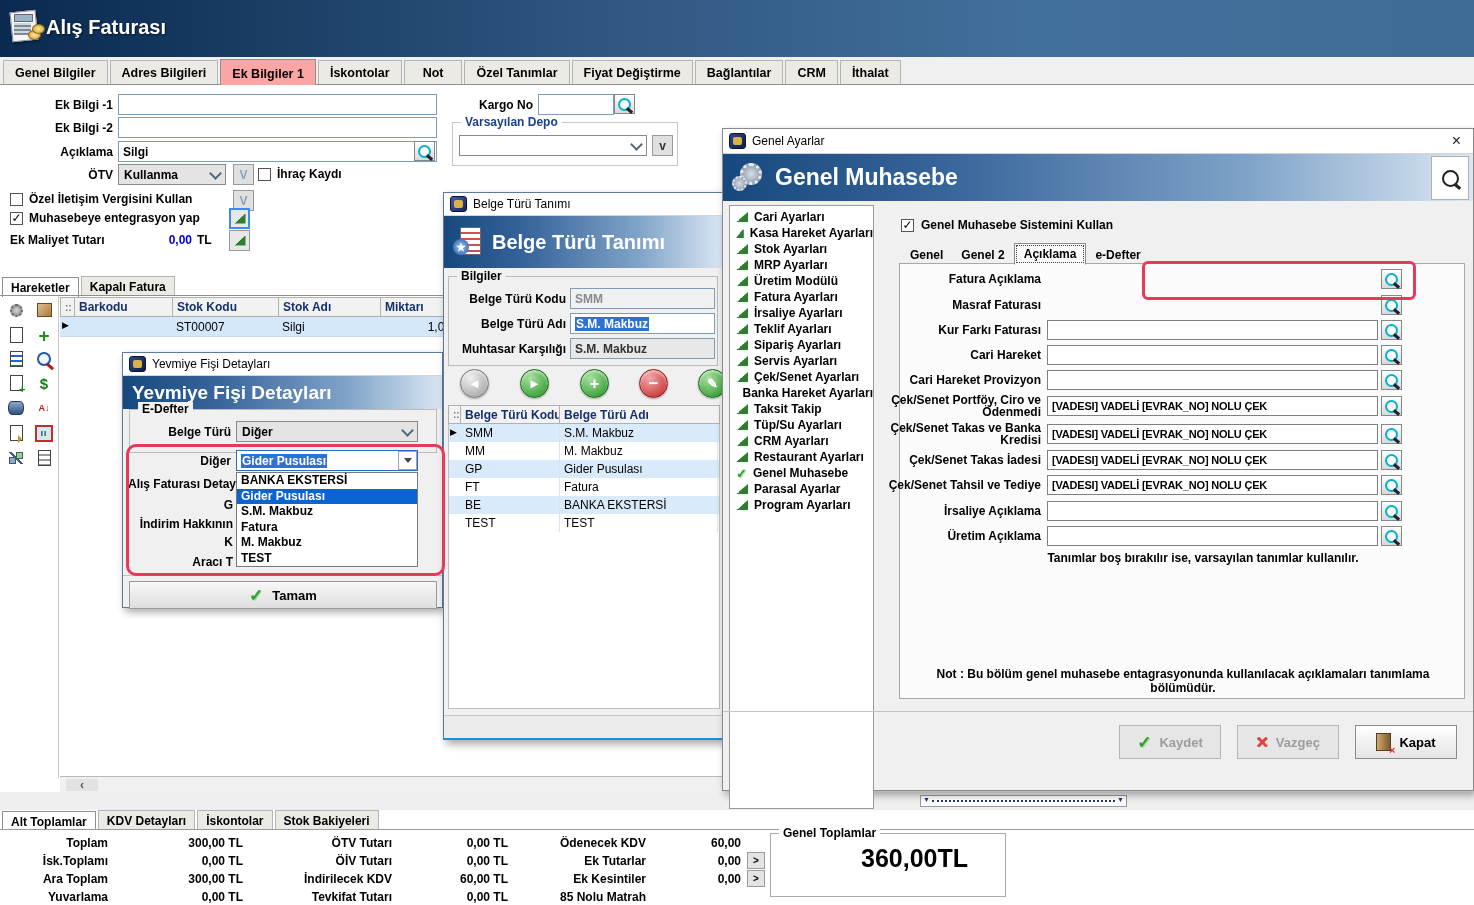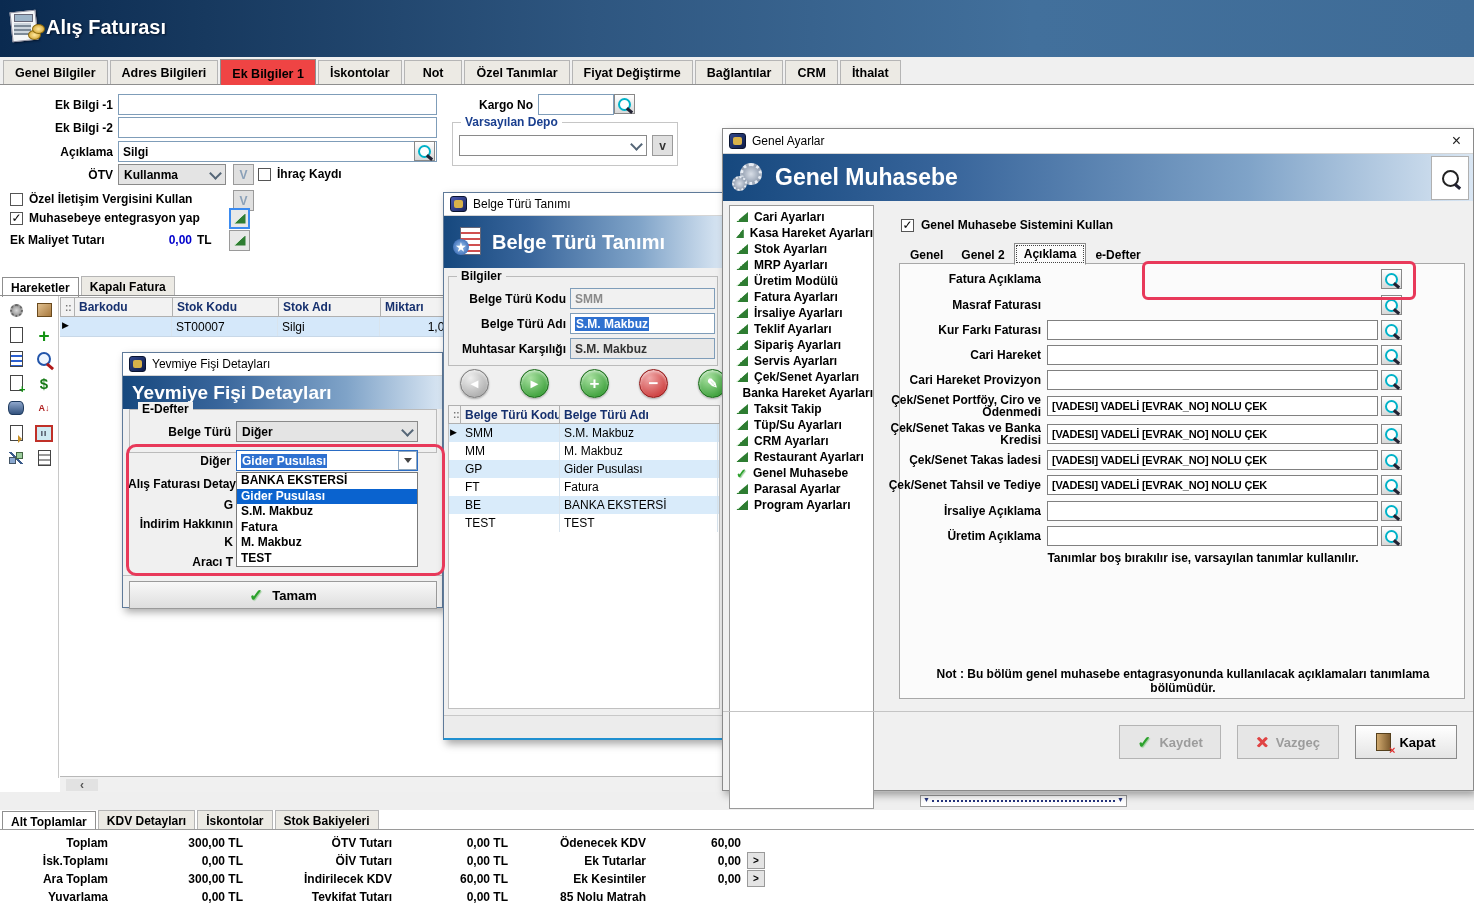--- a/index.html
+++ b/index.html
@@ -9,21 +9,21 @@
   .b{font-weight:bold}
   .lbl{font-weight:bold;white-space:nowrap}
   .r{text-align:right;justify-content:flex-end}
   
   .titlebar{left:0;top:0;width:1474px;height:57px;
     background:linear-gradient(90deg,#0a2a50 0%,#17395f 14%,#2e5680 40%,#42709c 70%,#3f6c97 100%)}
   .apptitle{color:#fff;font-size:20px;font-weight:bold;text-shadow:1px 1px 2px #04142c}
   .tabbar{display:flex;align-items:flex-end;background:#f0f0f0;border-bottom:1px solid #8f8f8f}
   .tab{padding:5px 11px 4px;font-weight:bold;font-size:12.5px;border:1px solid #b5b5b5;border-bottom:none;
     background:#eceae4;margin-right:2px;white-space:nowrap}
-  .tab.active{background:#ef4444;padding-top:7px;margin-bottom:-1px;border-color:#8f8f8f}
+  .tab.active{background:#fca5a5;padding-top:7px;margin-bottom:-1px;border-color:#8f8f8f}
   .tab.sm{font-size:12px;padding:3px 8px 2px}
   
   .inp{background:#fff;border:1px solid #7f9db9;height:21px;display:flex;align-items:center;
     padding:0 4px;font-weight:bold;overflow:hidden;white-space:nowrap;box-sizing:border-box}
   .inp.dis{background:#f1f1f1;color:#8a8a8a}
   .inp.dis2{background:#e8e8e8;color:#333}
   .seltext{background:#2f71d0;color:#fff;padding:0 1px}
   .combo{background:#e4e4e4;border:1px solid #8a8a8a;height:21px;display:flex;align-items:center;
     padding:0 5px;font-weight:bold;box-sizing:border-box;justify-content:space-between}
   .caret{width:0;height:0;border:4px solid transparent;border-top:5px solid #444;margin-top:4px}
@@ -313,20 +313,24 @@
   <div class="abs lbl r" style="left:500px;top:836px;width:146px">Ödenecek KDV</div>
   <div class="abs lbl r" style="left:650px;top:836px;width:91px">60,00</div>
   <div class="abs lbl r" style="left:500px;top:854px;width:146px">Ek Tutarlar</div>
   <div class="abs lbl r" style="left:650px;top:854px;width:91px">0,00</div>
   <div class="abs" style="left:747px;top:852px;width:16px;height:15px;background:#e4e4e4;border:1px solid #9a9a9a;display:flex;align-items:center;justify-content:center;font-weight:bold;font-size:10px">&gt;</div>
   <div class="abs lbl r" style="left:500px;top:872px;width:146px">Ek Kesintiler</div>
   <div class="abs lbl r" style="left:650px;top:872px;width:91px">0,00</div>
   <div class="abs" style="left:747px;top:870px;width:16px;height:15px;background:#e4e4e4;border:1px solid #9a9a9a;display:flex;align-items:center;justify-content:center;font-weight:bold;font-size:10px">&gt;</div>
   <div class="abs lbl r" style="left:500px;top:890px;width:146px">85 Nolu Matrah</div>
 
+  <div class="abs grp" style="left:770px;top:833px;width:236px;height:64px;background:#fff;border-color:#aaa">
+    <span class="grplbl" style="background:#fff">Genel Toplamlar</span>
+    <div class="abs b" style="left:90px;top:10px;font-size:25px">360,00TL</div>
+  </div>
 
   <div class="abs" style="left:920px;top:795px;width:207px;height:12px;background:#fff;border:1px solid #9a9a9a;display:flex;align-items:flex-start;gap:2px;padding:0 2px;box-sizing:border-box;color:#25357e;font-size:7px">
     <span>▼</span>
     <span class="slider-dots"></span>
     <span>▼</span>
   </div>
 
   <div class="dlg" style="left:122px;top:352px;width:321px;height:256px;z-index:10">
     <div class="dtitle">
       <span class="wi"></span>

